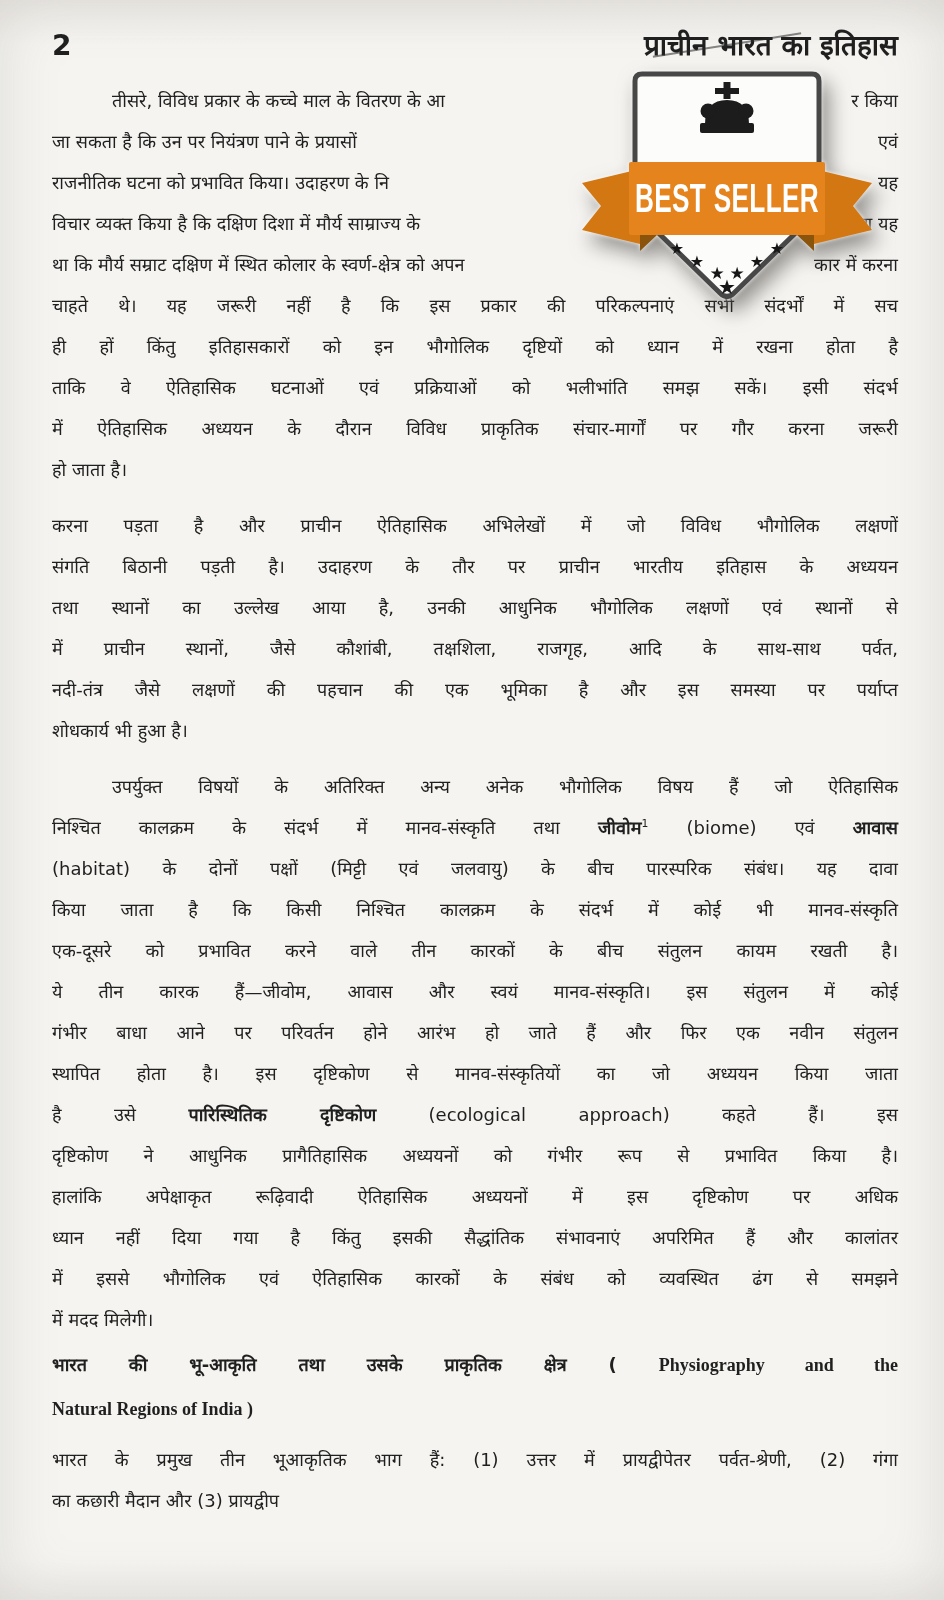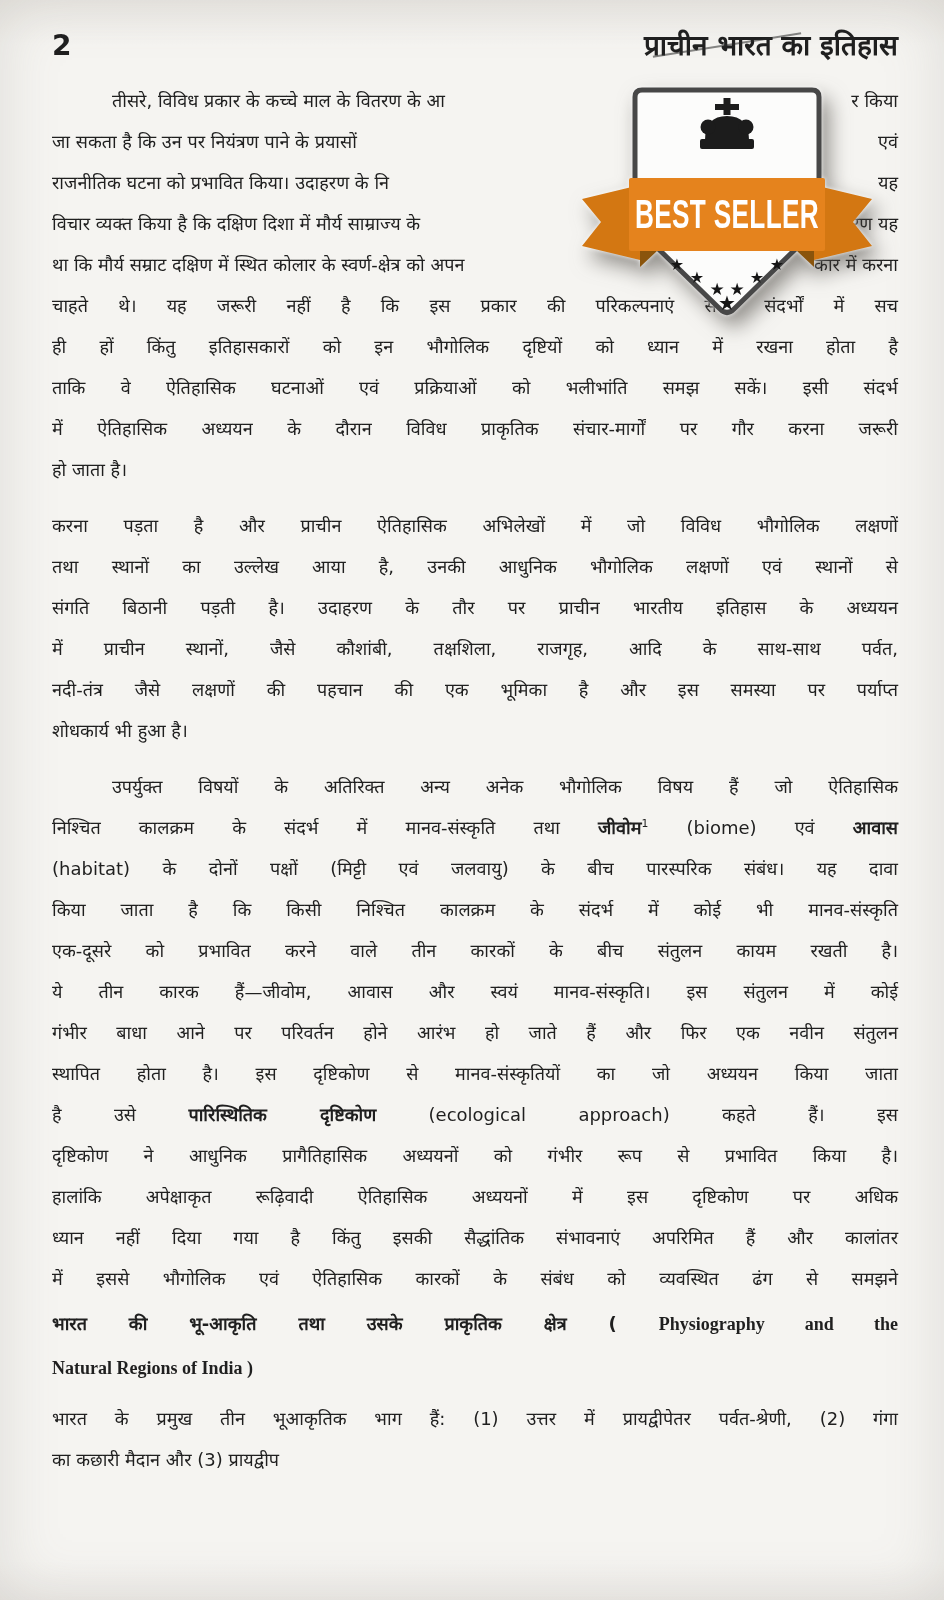--- a/index.html
+++ b/index.html
@@ -33,21 +33,21 @@
   .line{white-space:normal;}
   .line.last{text-align-last:left;}
   .line.indent{text-indent:60px;}
   .line.gapline{display:flex;justify-content:space-between;text-indent:0;}
   .line.gapline.indent .lseg{padding-left:60px;}
   .line .b{font-weight:700;}
   .latin{font-family:"Liberation Serif","DejaVu Serif",serif;}
   sup{font-size:60%;line-height:0;}
   
   .badge{
-    position:absolute;left:576px;top:82px;width:302px;height:246px;
+    position:absolute;left:576px;top:66px;width:302px;height:246px;
     filter:drop-shadow(0 0 2px rgba(255,255,255,.95)) drop-shadow(7px 11px 10px rgba(70,66,60,.55));
   }
   .badge svg{display:block;width:100%;height:100%;}
   .ribbon-text{
     font-family:"Liberation Sans","DejaVu Sans",sans-serif;
     font-weight:700;letter-spacing:.5px;
   }
   .star-glyph{font-family:"DejaVu Sans",sans-serif;}
 </style>
 </head>
@@ -85,40 +85,41 @@
             <span class="rseg">कार में करना</span>
           </div>
           <div class="line"><span class="lseg"><span>चाहते थे। यह जरूरी नहीं है कि इस प्रकार की परिकल्पनाएं सभी संदर्भों में सच</span></span></div>
           <div class="line"><span class="lseg"><span>ही हों किंतु इतिहासकारों को इन भौगोलिक दृष्टियों को ध्यान में रखना होता है</span></span></div>
           <div class="line"><span class="lseg"><span>ताकि वे ऐतिहासिक घटनाओं एवं प्रक्रियाओं को भलीभांति समझ सकें। इसी संदर्भ</span></span></div>
           <div class="line"><span class="lseg"><span>में ऐतिहासिक अध्ययन के दौरान विविध प्राकृतिक संचार-मार्गों पर गौर करना जरूरी</span></span></div>
           <div class="line last"><span class="lseg"><span>हो जाता है।</span></span></div>
         </div>
         <div class="para">
           <div class="line"><span class="lseg"><span>करना पड़ता है और प्राचीन ऐतिहासिक अभिलेखों में जो विविध भौगोलिक लक्षणों</span></span></div>
+          <div class="line"><span class="lseg"><span>संगति बिठानी पड़ती है। उदाहरण के तौर पर प्राचीन भारतीय इतिहास के अध्ययन</span></span></div>
           <div class="line"><span class="lseg"><span>तथा स्थानों का उल्लेख आया है, उनकी आधुनिक भौगोलिक लक्षणों एवं स्थानों से</span></span></div>
-          <div class="line"><span class="lseg"><span>संगति बिठानी पड़ती है। उदाहरण के तौर पर प्राचीन भारतीय इतिहास के अध्ययन</span></span></div>
           <div class="line"><span class="lseg"><span>में प्राचीन स्थानों, जैसे कौशांबी, तक्षशिला, राजगृह, आदि के साथ-साथ पर्वत,</span></span></div>
           <div class="line"><span class="lseg"><span>नदी-तंत्र जैसे लक्षणों की पहचान की एक भूमिका है और इस समस्या पर पर्याप्त</span></span></div>
           <div class="line last"><span class="lseg"><span>शोधकार्य भी हुआ है।</span></span></div>
         </div>
         <div class="para">
           <div class="line indent"><span class="lseg"><span>उपर्युक्त विषयों के अतिरिक्त अन्य अनेक भौगोलिक विषय हैं जो ऐतिहासिक</span></span></div>
           <div class="line"><span class="lseg"><span>निश्चित कालक्रम के संदर्भ में मानव-संस्कृति तथा </span><span class="b">जीवोम</span><sup>1</sup><span> (biome) एवं </span><span class="b">आवास</span></span></div>
           <div class="line"><span class="lseg"><span>(habitat) के दोनों पक्षों (मिट्टी एवं जलवायु) के बीच पारस्परिक संबंध। यह दावा</span></span></div>
           <div class="line"><span class="lseg"><span>किया जाता है कि किसी निश्चित कालक्रम के संदर्भ में कोई भी मानव-संस्कृति</span></span></div>
           <div class="line"><span class="lseg"><span>एक-दूसरे को प्रभावित करने वाले तीन कारकों के बीच संतुलन कायम रखती है।</span></span></div>
           <div class="line"><span class="lseg"><span>ये तीन कारक हैं—जीवोम, आवास और स्वयं मानव-संस्कृति। इस संतुलन में कोई</span></span></div>
           <div class="line"><span class="lseg"><span>गंभीर बाधा आने पर परिवर्तन होने आरंभ हो जाते हैं और फिर एक नवीन संतुलन</span></span></div>
           <div class="line"><span class="lseg"><span>स्थापित होता है। इस दृष्टिकोण से मानव-संस्कृतियों का जो अध्ययन किया जाता</span></span></div>
           <div class="line"><span class="lseg"><span>है उसे </span><span class="b">पारिस्थितिक दृष्टिकोण</span><span> (ecological approach) कहते हैं। इस</span></span></div>
           <div class="line"><span class="lseg"><span>दृष्टिकोण ने आधुनिक प्रागैतिहासिक अध्ययनों को गंभीर रूप से प्रभावित किया है।</span></span></div>
           <div class="line"><span class="lseg"><span>हालांकि अपेक्षाकृत रूढ़िवादी ऐतिहासिक अध्ययनों में इस दृष्टिकोण पर अधिक</span></span></div>
           <div class="line"><span class="lseg"><span>ध्यान नहीं दिया गया है किंतु इसकी सैद्धांतिक संभावनाएं अपरिमित हैं और कालांतर</span></span></div>
           <div class="line"><span class="lseg"><span>में इससे भौगोलिक एवं ऐतिहासिक कारकों के संबंध को व्यवस्थित ढंग से समझने</span></span></div>
+          <div class="line last"><span class="lseg"><span>में मदद मिलेगी।</span></span></div>
         </div>
         <div class="para heading">
           <div class="line"><span class="lseg"><span class="b">भारत की भू-आकृति तथा उसके प्राकृतिक क्षेत्र ( </span><span class="b latin">Physiography and the</span></span></div>
           <div class="line last"><span class="lseg"><span class="b latin">Natural Regions of India )</span></span></div>
         </div>
         <div class="para">
           <div class="line"><span class="lseg"><span>भारत के प्रमुख तीन भूआकृतिक भाग हैं: (1) उत्तर में प्रायद्वीपेतर पर्वत-श्रेणी, (2) गंगा</span></span></div>
           <div class="line last"><span class="lseg"><span>का कछारी मैदान और (3) प्रायद्वीप</span></span></div>
         </div>
       </div>

